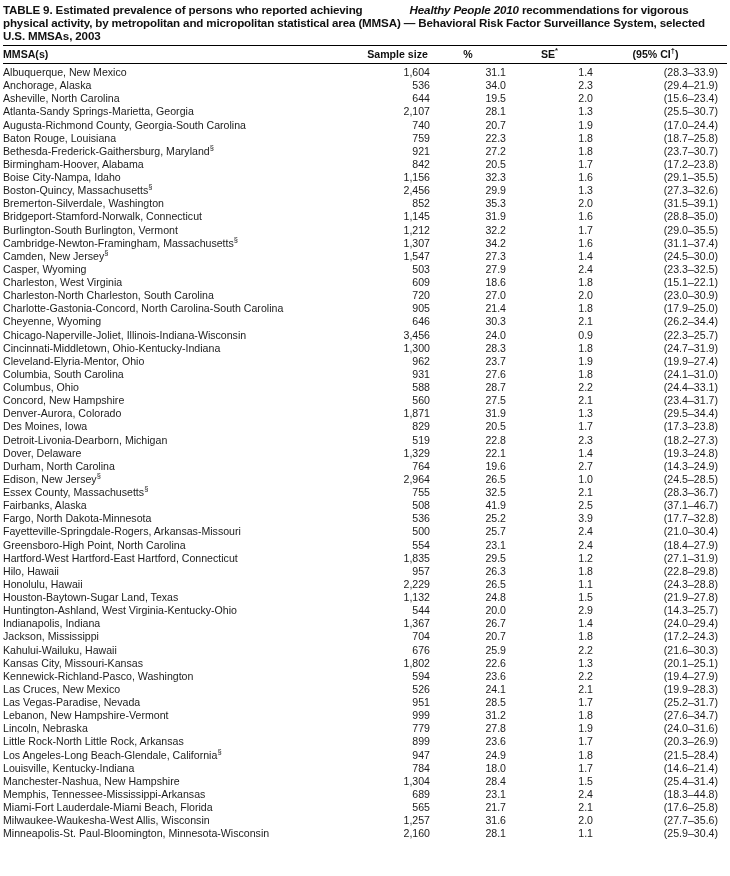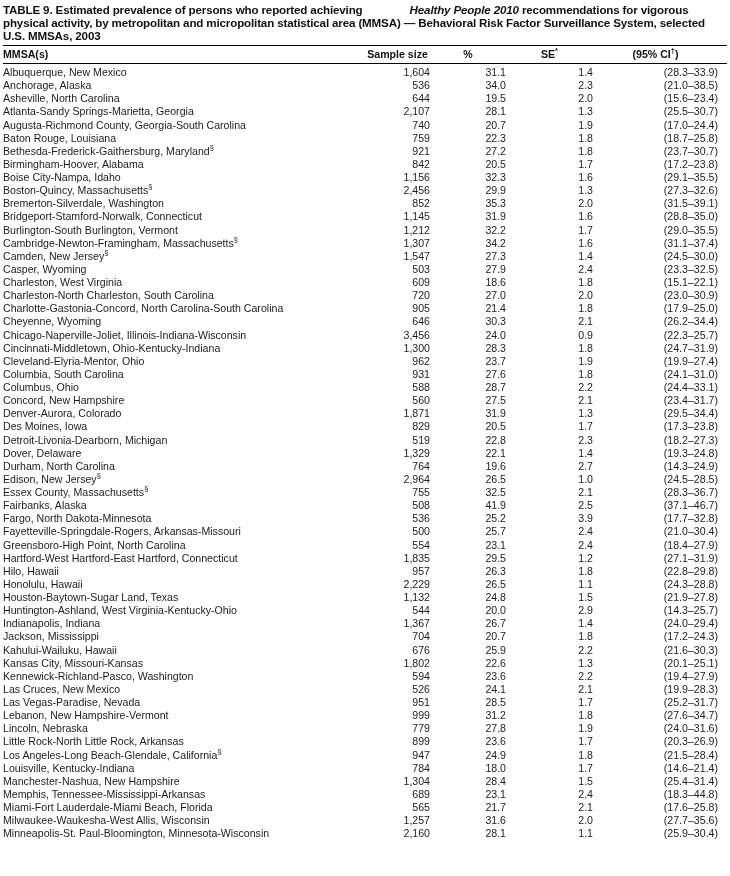--- a/index.html
+++ b/index.html
@@ -101,21 +101,21 @@
     <td class="num">1,604</td>
     <td class="num">31.1</td>
     <td class="num">1.4</td>
     <td class="ci">(28.3–33.9)</td>
   </tr>
         <tr>
     <td class="name">Anchorage, Alaska</td>
     <td class="num">536</td>
     <td class="num">34.0</td>
     <td class="num">2.3</td>
-    <td class="ci">(21.0–38.5)</td>
+    <td class="ci">(29.4–21.9)</td>
   </tr>
         <tr>
     <td class="name">Asheville, North Carolina</td>
     <td class="num">644</td>
     <td class="num">19.5</td>
     <td class="num">2.0</td>
     <td class="ci">(15.6–23.4)</td>
   </tr>
         <tr>
     <td class="name">Atlanta-Sandy Springs-Marietta, Georgia</td>

